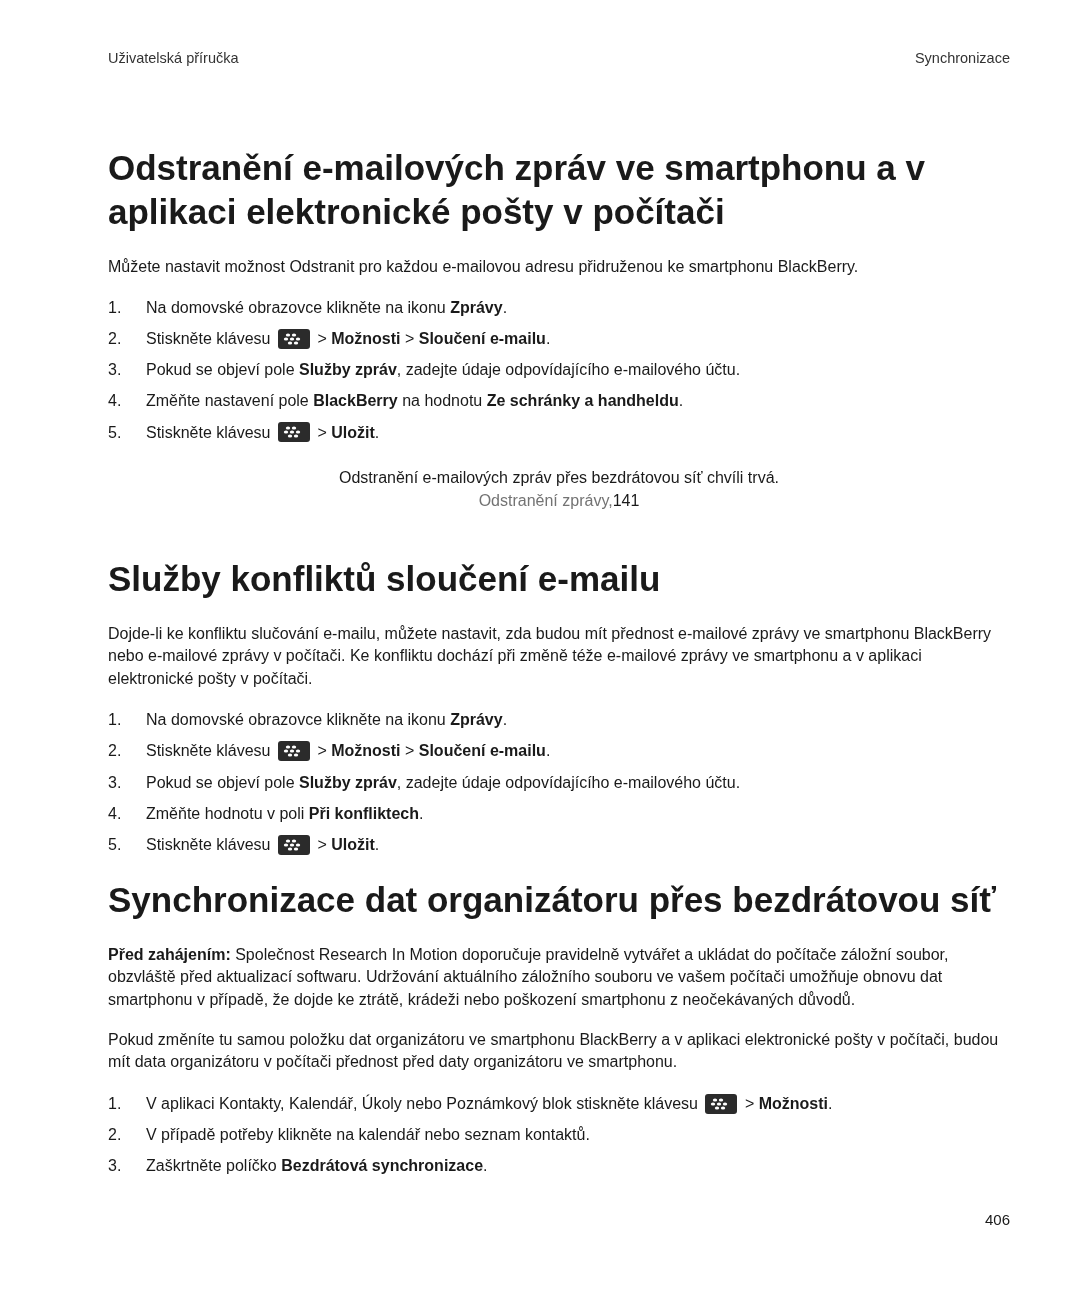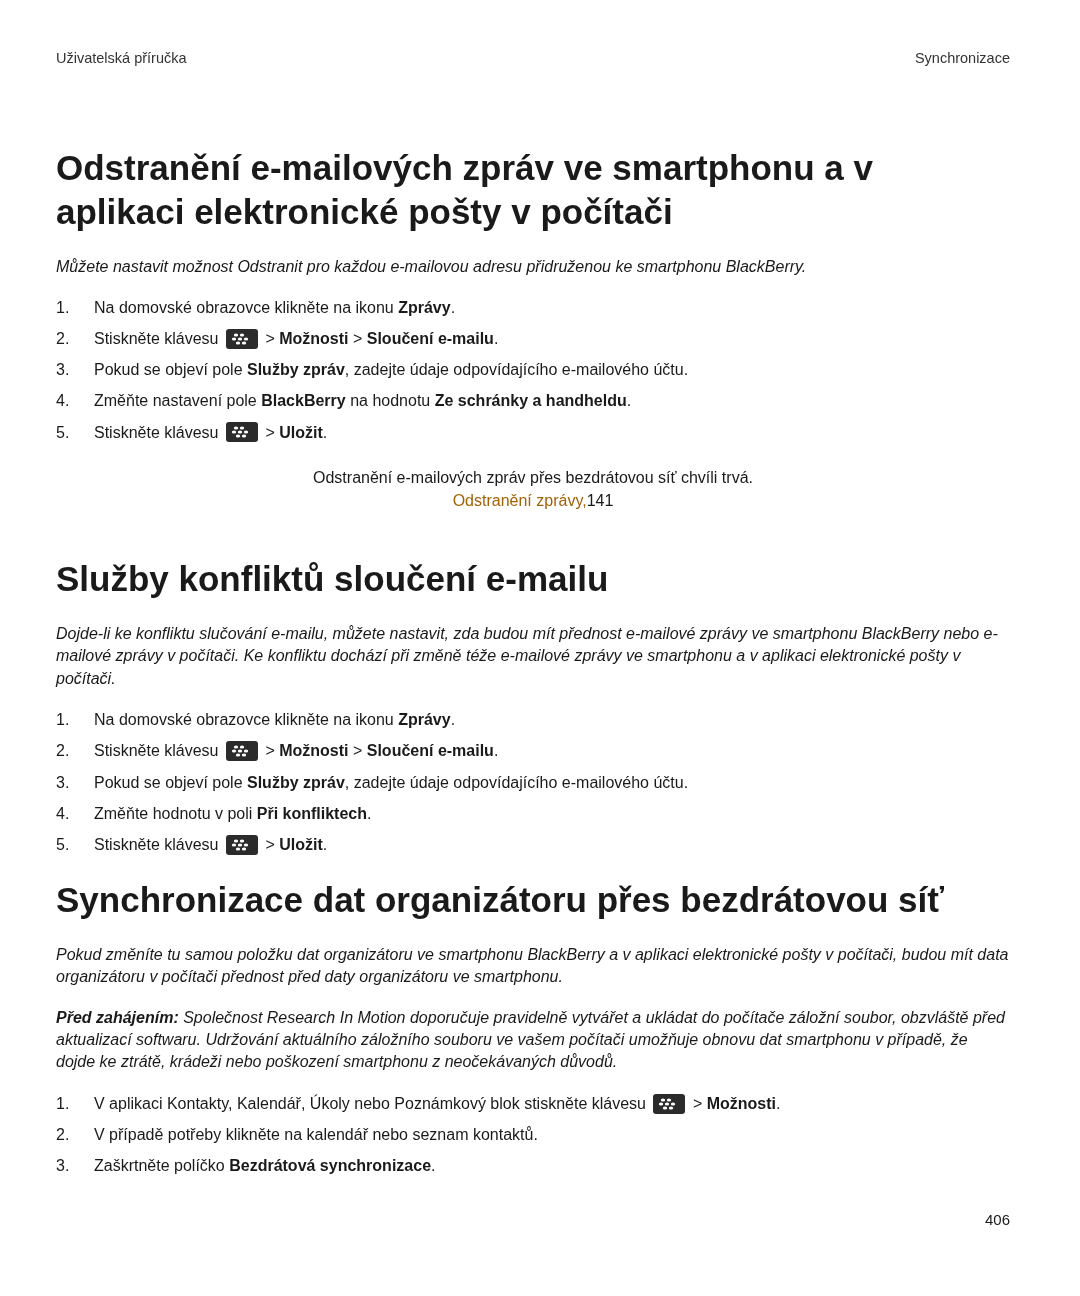--- a/index.html
+++ b/index.html
@@ -4,41 +4,40 @@
 <style>
   body {
     margin: 0;
     padding: 0;
     font-family: "Helvetica Neue", Arial, sans-serif;
     color: #1a1a1a;
     background: #fff;
     width: 1080px;
   }
   .page {
-    padding: 50px 70px 40px 56px;
+    padding: 50px 70px 40px 108px;
     box-sizing: border-box;
   }
   .header-row {
     display: flex;
     justify-content: space-between;
     font-size: 14.5px;
     color: #333;
     margin-bottom: 80px;
   }
   h1.section {
     font-size: 35px;
     font-weight: 700;
     margin: 0 0 22px 0;
     line-height: 1.25;
   }
   p.body {
     font-size: 16px;
     line-height: 1.4;
     margin: 0 0 18px 0;
-    font-style: italic;
   }
   ol.steps {
     list-style: none;
     padding: 0;
     margin: 18px 0 22px 0;
   }
   ol.steps li {
     display: flex;
     font-size: 16px;
     line-height: 1.45;
@@ -55,21 +54,21 @@
     vertical-align: middle;
     margin: 0 3px;
     position: relative;
     top: -1px;
   }
   .bb-icon svg {
     display: block;
   }
   .b { font-weight: 700; }
   .link {
-    color: #a16207;
+    color: #737373;
     text-decoration: none;
     cursor: pointer;
   }
   .related-block {
     font-size: 16px;
     line-height: 1.45;
     margin-bottom: 45px;
     text-align: center;
   }
   .spacer-top { margin-top: 48px; }
@@ -184,24 +183,24 @@
                 <ellipse cx="14" cy="10" rx="2.2" ry="1.6"></ellipse>
                 <ellipse cx="20" cy="10" rx="2.2" ry="1.6"></ellipse>
                 <ellipse cx="12" cy="14" rx="2.2" ry="1.6"></ellipse>
                 <ellipse cx="18" cy="14" rx="2.2" ry="1.6"></ellipse>
               </g>
             </svg></span> &gt; <span class="b">Uložit</span>.</span>
       </li>
     </ol>
 
   <h1 class="section spacer-top">Synchronizace dat organizátoru přes bezdrátovou síť</h1>
-  <p class="body">Pokud změníte tu samou položku dat organizátoru ve smartphonu BlackBerry a v aplikaci elektronické pošty v počítači, budou mít data organizátoru v počítači přednost před daty organizátoru ve smartphonu.</p>
   <p class="body">
     <span class="b">Před zahájením: </span><span>Společnost Research In Motion doporučuje pravidelně vytvářet a ukládat do počítače záložní soubor, obzvláště před aktualizací softwaru. Udržování aktuálního záložního souboru ve vašem počítači umožňuje obnovu dat smartphonu v případě, že dojde ke ztrátě, krádeži nebo poškození smartphonu z neočekávaných důvodů.</span>
   </p>
+  <p class="body">Pokud změníte tu samou položku dat organizátoru ve smartphonu BlackBerry a v aplikaci elektronické pošty v počítači, budou mít data organizátoru v počítači přednost před daty organizátoru ve smartphonu.</p>
   <ol class="steps">
       <li>
         <span class="num">1.</span>
         <span class="txt">V aplikaci Kontakty, Kalendář, Úkoly nebo Poznámkový blok stiskněte klávesu <span class="bb-icon"><svg width="32" height="20" viewBox="0 0 32 20">
               <rect x="0" y="0" width="32" height="20" rx="3" fill="#2b2b2b"></rect>
               <g fill="#fff">
                 <ellipse cx="10" cy="6" rx="2.2" ry="1.6"></ellipse>
                 <ellipse cx="16" cy="6" rx="2.2" ry="1.6"></ellipse>
                 <ellipse cx="8" cy="10" rx="2.2" ry="1.6"></ellipse>
                 <ellipse cx="14" cy="10" rx="2.2" ry="1.6"></ellipse>

